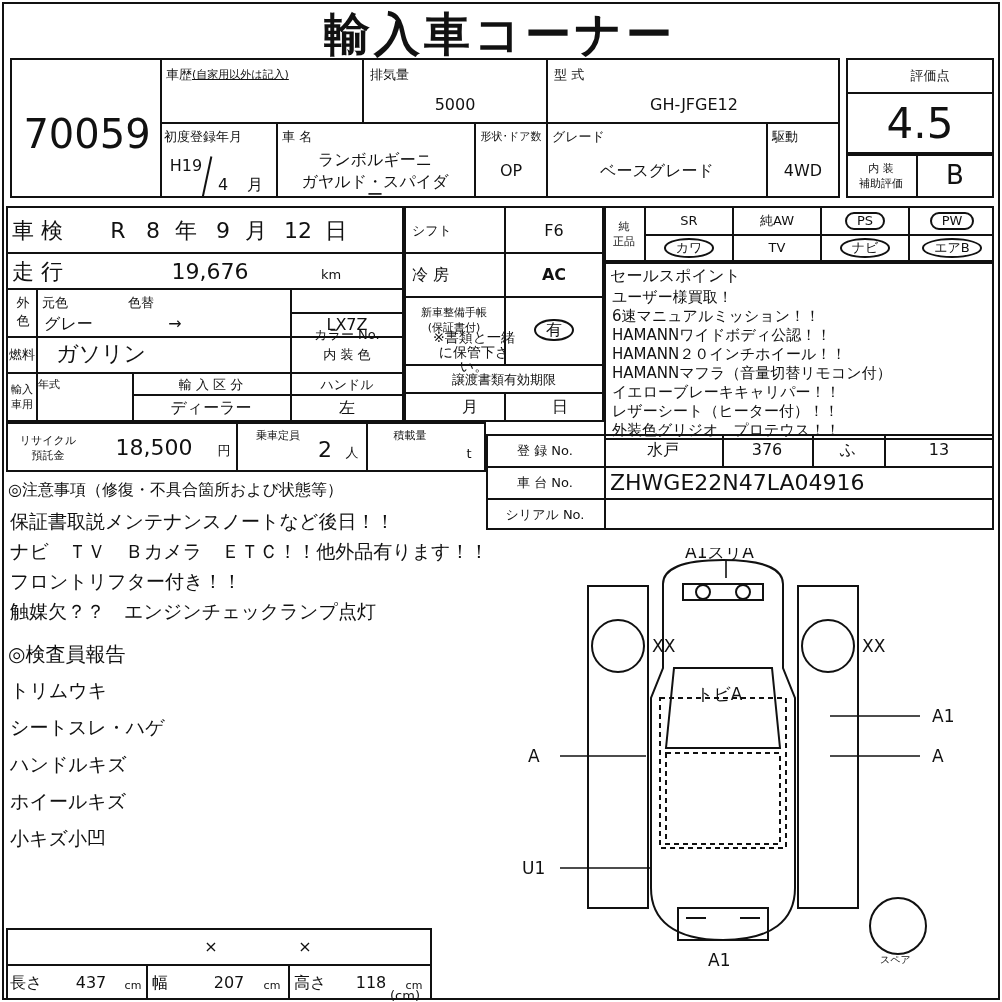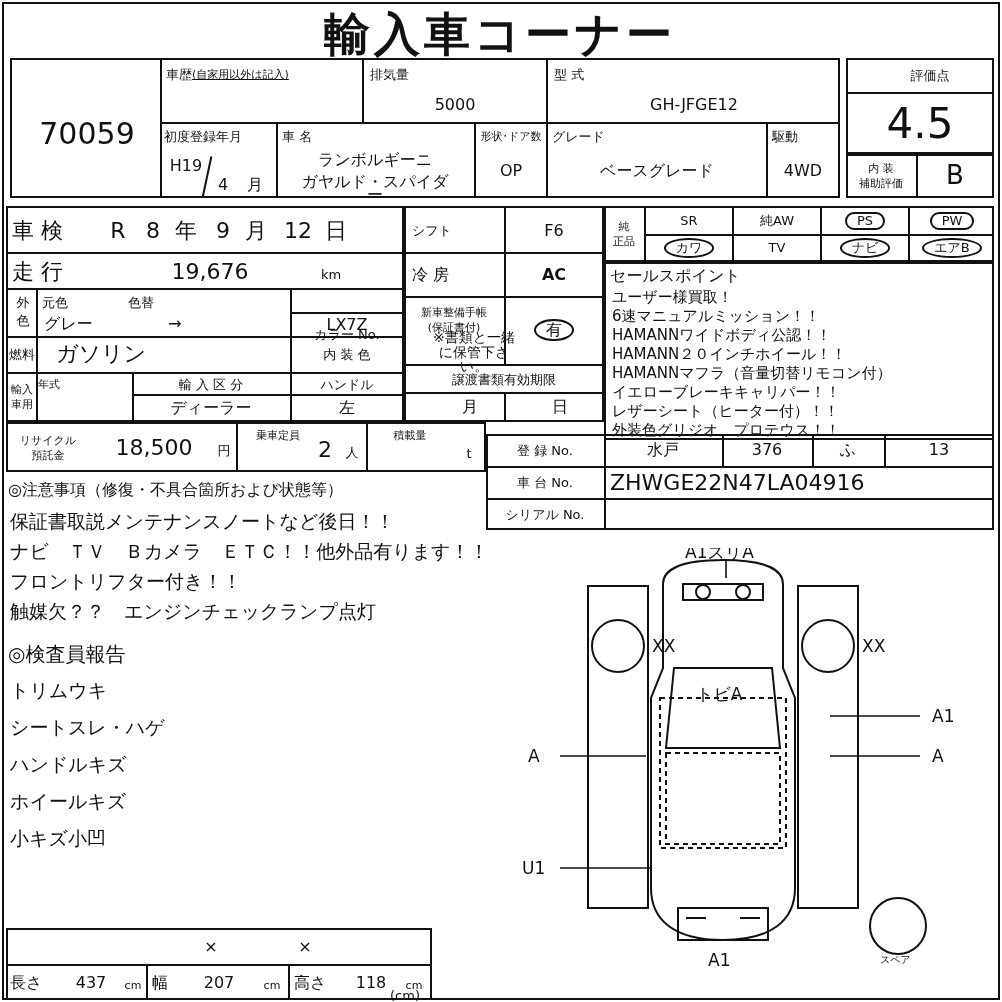--- a/index.html
+++ b/index.html
@@ -13,21 +13,21 @@
   }
   .sheet{position:absolute;left:0;top:0;width:1002px;height:1002px;}
   .bx{position:absolute;box-sizing:border-box;}
   .b{border:2px solid #111;}
   .t{display:flex;align-items:center;justify-content:center;text-align:center;line-height:1.05;}
   .tl{justify-content:flex-start;}
   .small{font-size:13px;}
   .xsmall{font-size:11px;}
   .mid{font-size:16px;}
   .big{font-size:22px;}
-  .huge{font-size:30px;}
+  .huge{font-size:40px;}
   .title{font-size:46px;font-weight:bold;letter-spacing:4px;}
   .ul{text-decoration:underline;}
   .oval{border:2px solid #111;border-radius:50%/50%;padding:1px 10px;display:inline-block;}
   .rounded{border:2px solid #111;border-radius:12px;padding:0 10px;display:inline-flex;align-items:center;justify-content:center;}
   .vstack{display:flex;flex-direction:column;align-items:center;justify-content:center;}
   svg{display:block;}
 </style>
 </head>
 <body>
 
@@ -334,19 +334,19 @@
   <div class="bx" style="left:288px;top:966px;width:2px;height:34px;background:#111;"></div>
 
   <div class="bx t mid" style="left:196px;top:934px;width:30px;height:26px;">×</div>
   <div class="bx t mid" style="left:290px;top:934px;width:30px;height:26px;">×</div>
   <div class="bx t small" style="left:382px;top:984px;width:46px;height:24px;">(cm)</div>
 
   <div class="bx t tl mid" style="left:10px;top:968px;width:56px;height:30px;">長さ</div>
   <div class="bx t mid" style="left:62px;top:968px;width:58px;height:30px;">437</div>
   <div class="bx t xsmall" style="left:120px;top:974px;width:26px;height:24px;">cm</div>
   <div class="bx t tl mid" style="left:152px;top:968px;width:42px;height:30px;">幅</div>
-  <div class="bx t mid" style="left:188px;top:968px;width:62px;height:30px;">207</div>
+  <div class="bx t mid" style="left:198px;top:968px;width:62px;height:30px;">207</div>
   <div class="bx t xsmall" style="left:258px;top:974px;width:28px;height:24px;">cm</div>
   <div class="bx t tl mid" style="left:294px;top:968px;width:60px;height:30px;">高さ</div>
   <div class="bx t mid" style="left:342px;top:968px;width:58px;height:30px;">118</div>
   <div class="bx t xsmall" style="left:400px;top:974px;width:28px;height:24px;">cm</div>
 
 </div>
 
 </body></html>

